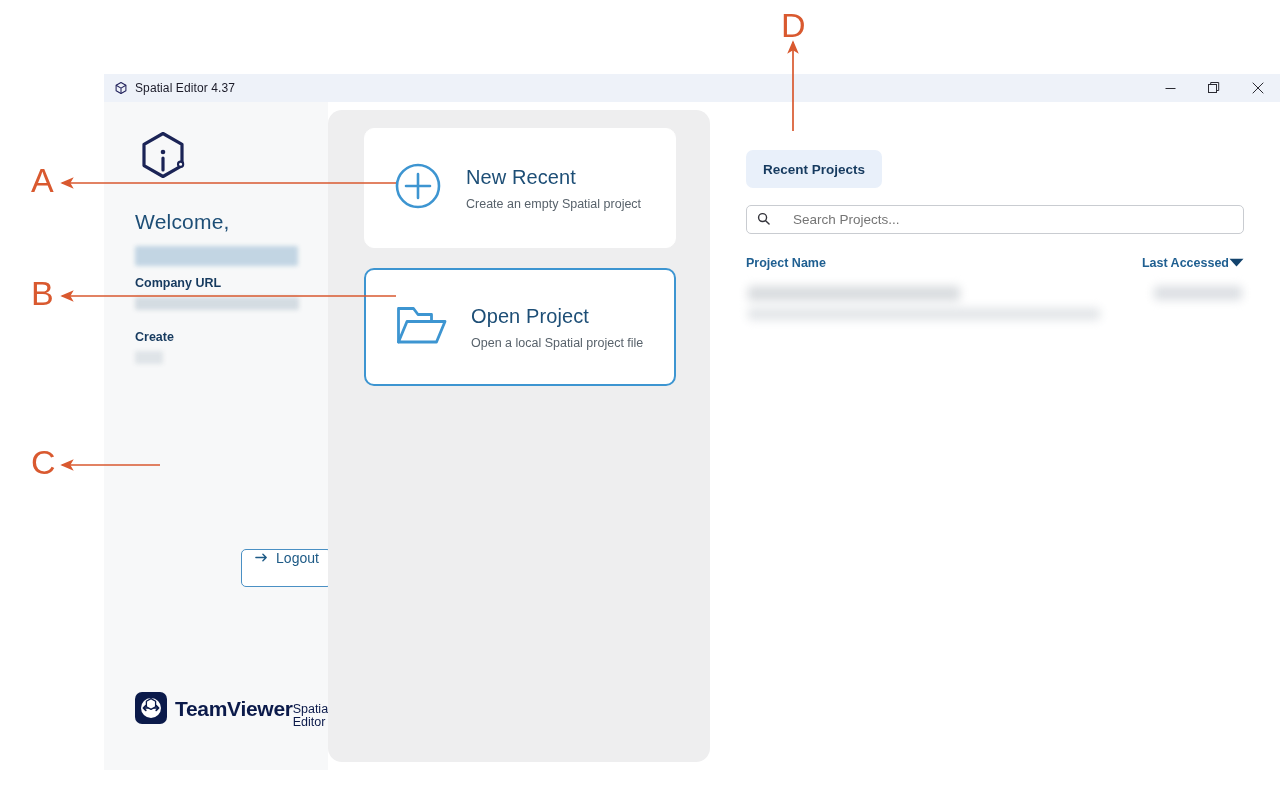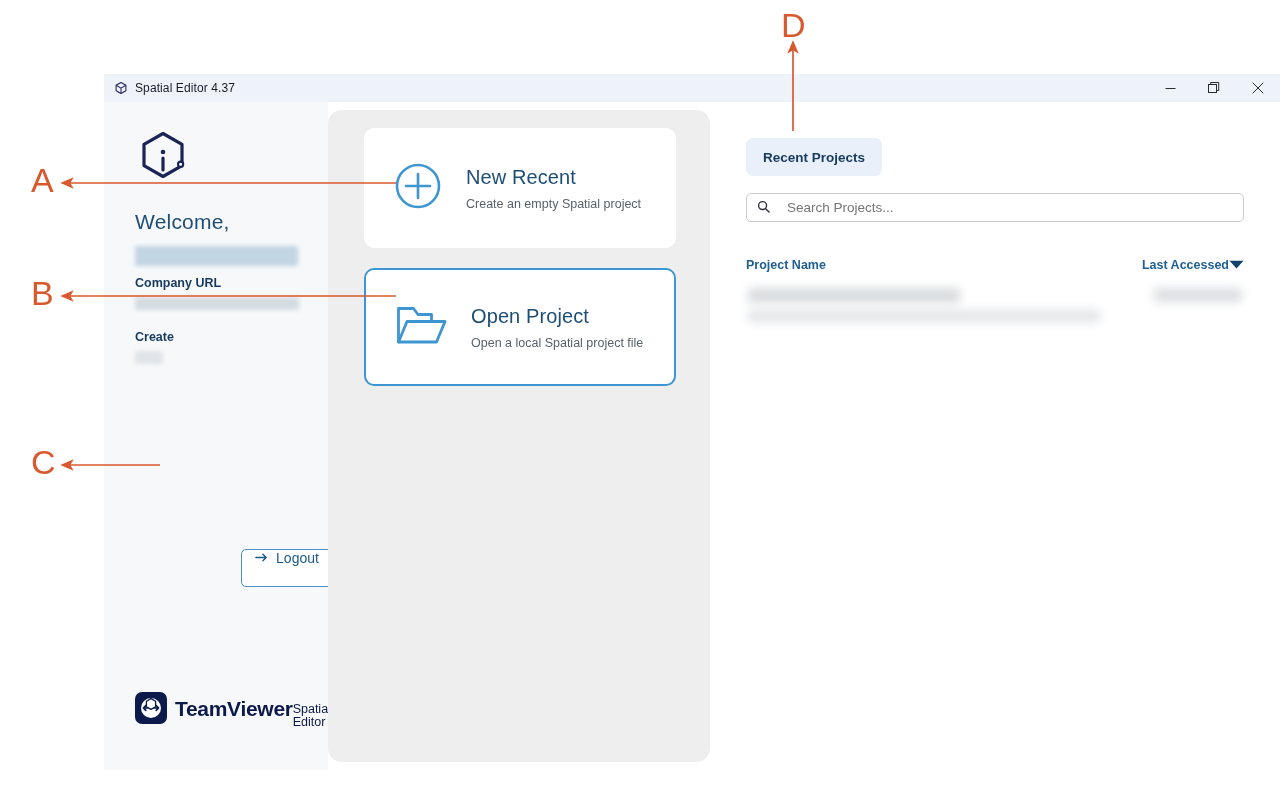--- a/index.html
+++ b/index.html
@@ -220,21 +220,21 @@
   }
   .card-sub {
     font-size: 12.5px;
     color: #58626b;
   }
 
   
   #recent-panel {
     position: absolute;
     left: 606px;
-    top: 0;
+    top: 12px;
     width: 570px;
     height: 668px;
     background: #ffffff;
     border-radius: 12px 0 0 12px;
     box-sizing: border-box;
     padding: 36px 36px 0 36px;
   }
   #recent-tab {
     display: inline-flex;
     align-items: center;
@@ -247,35 +247,35 @@
     color: #163a5f;
   }
   #search-box {
     margin-top: 17px;
     height: 29px;
     border: 1px solid #c9ccd1;
     border-radius: 5px;
     display: flex;
     align-items: center;
     padding: 3px 10px;
-    gap: 15px;
+    gap: 21px;
     box-sizing: border-box;
     background: #ffffff;
   }
   #search-input {
     border: none;
     outline: none;
     font-size: 13.5px;
     color: #9aa0a6;
     font-family: "Liberation Sans", sans-serif;
     flex: 1;
     background: transparent;
   }
   #table-head {
-    margin-top: 36px;
+    margin-top: 22px;
     display: flex;
     align-items: center;
     font-size: 12.5px;
     font-weight: bold;
     color: #1f5f91;
   }
   #th-last {
     margin-left: auto;
     display: flex;
     align-items: center;

